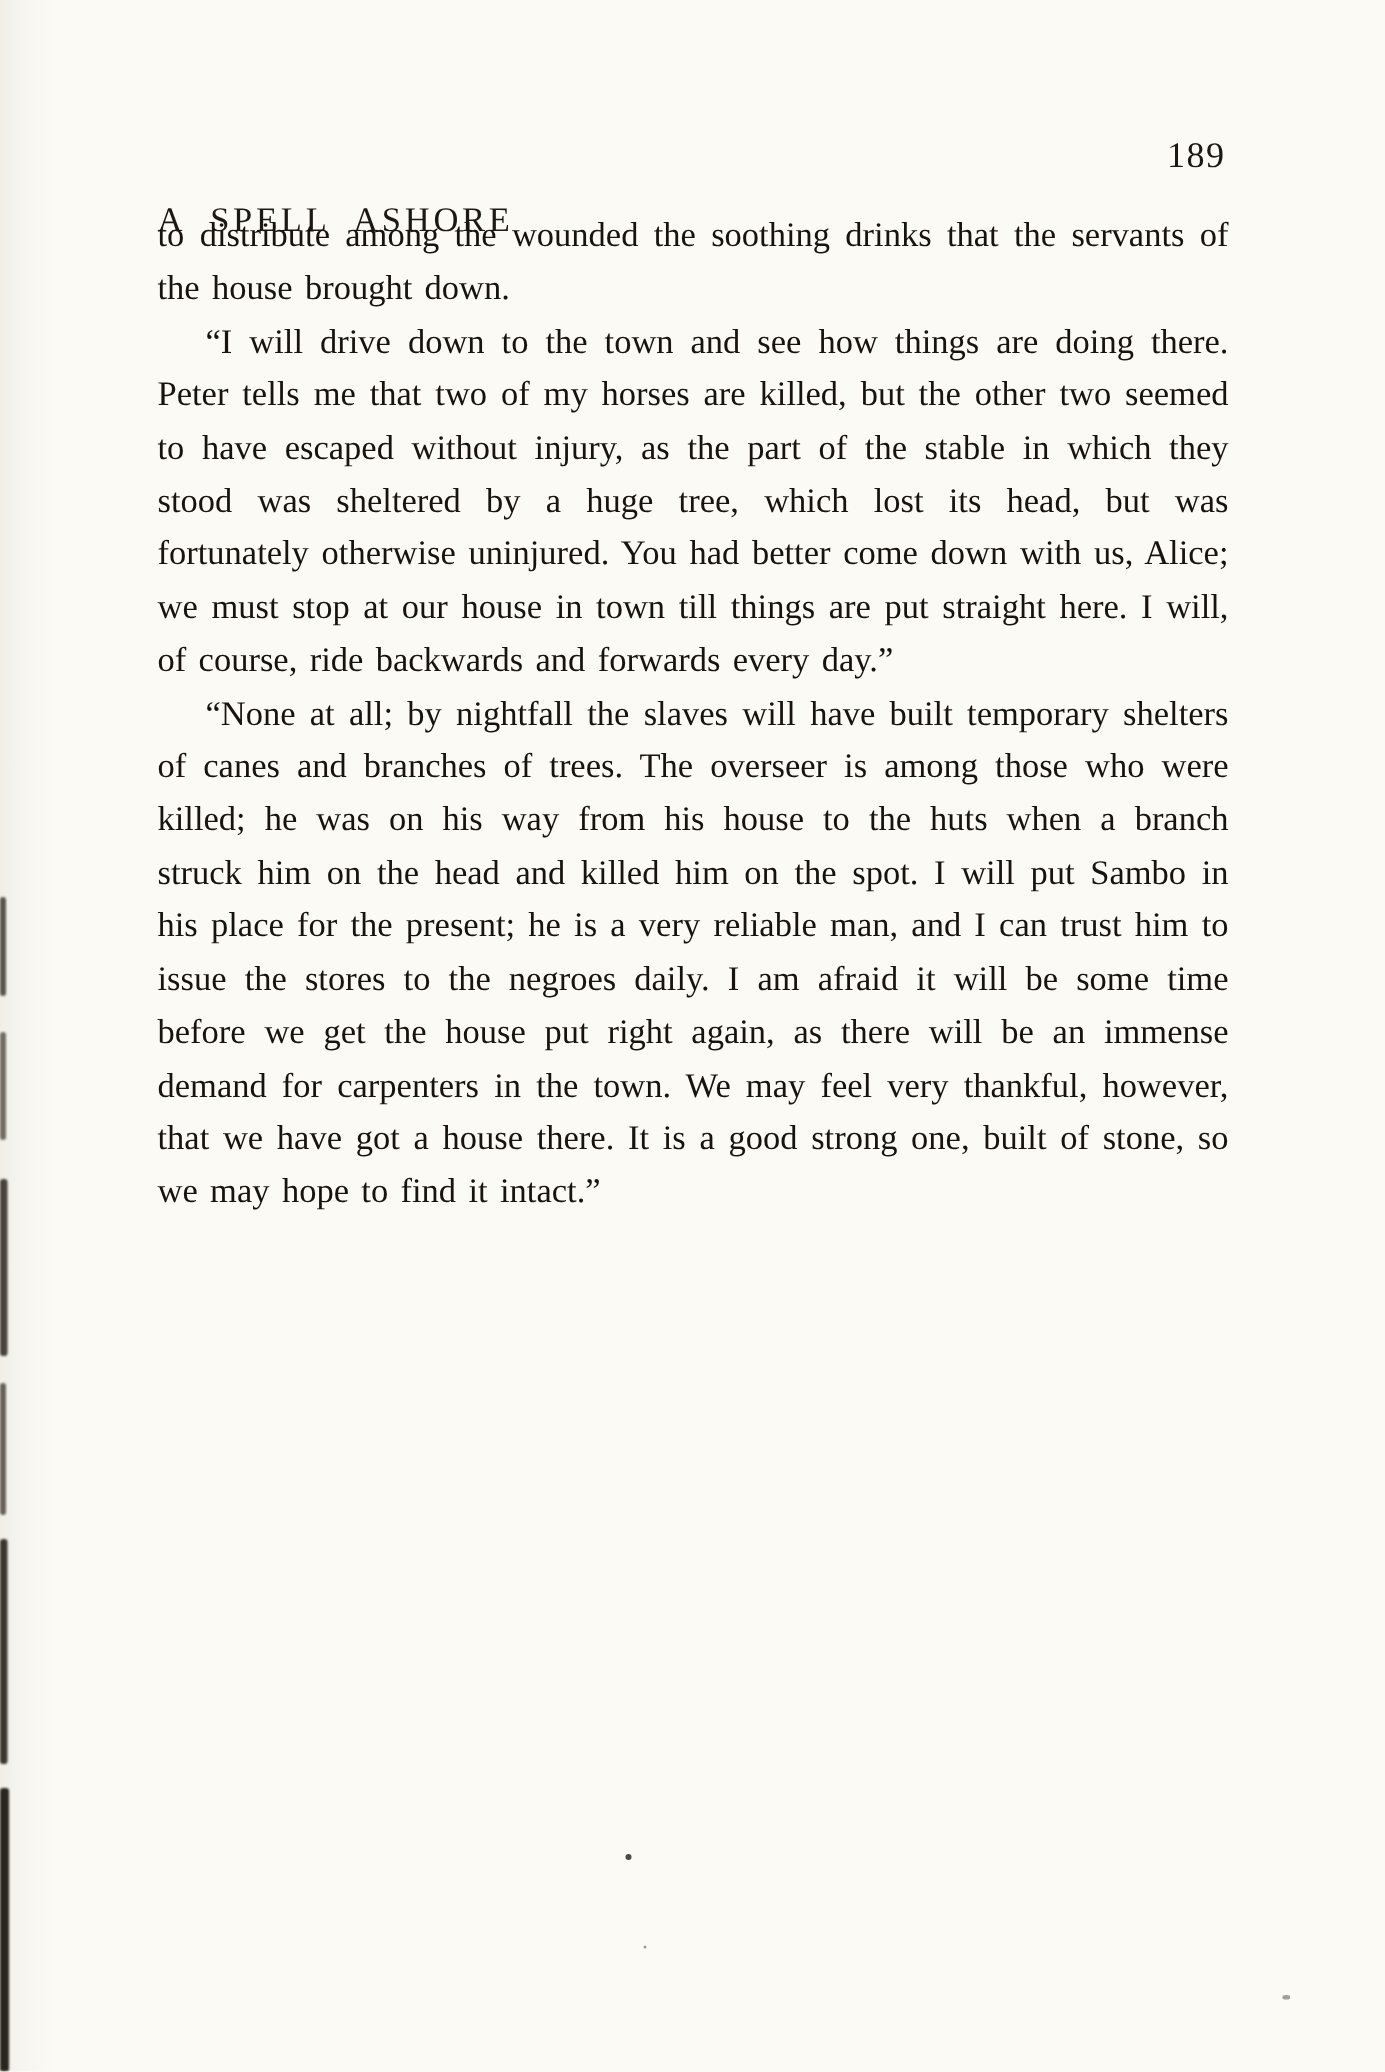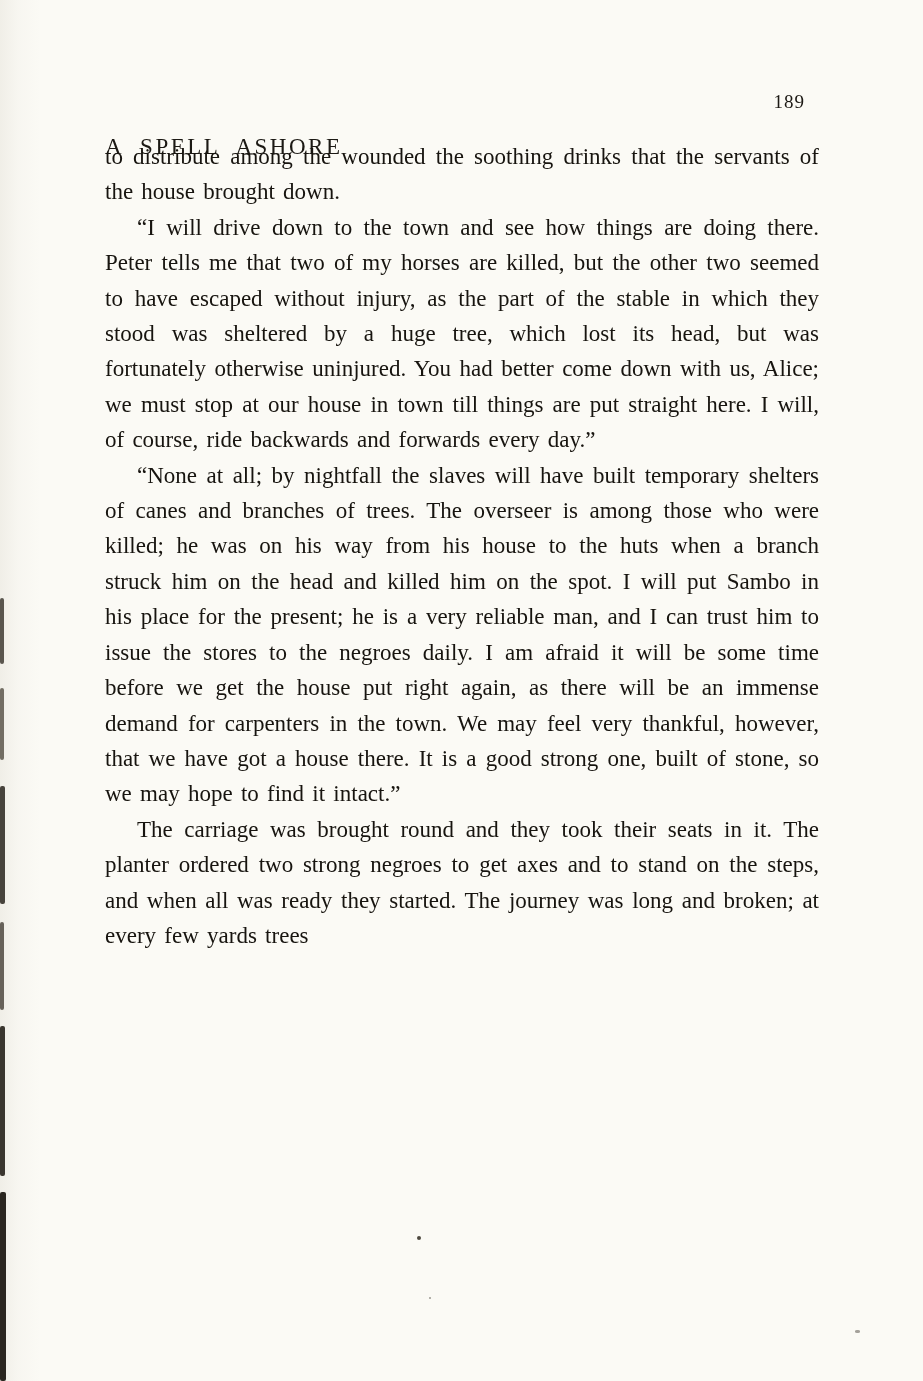--- a/index.html
+++ b/index.html
@@ -37,23 +37,23 @@
     right: 0;
     text-align: left;
     font-size: 23px;
     letter-spacing: 2.5px;
     word-spacing: 9px;
     color: #1c1914;
     margin-top: 40px;
   }
   .page-number {
     position: absolute;
-    right: 14px;
+    right: 2px;
     top: -3px;
-    font-size: 19px;
+    font-size: 24px;
     letter-spacing: 1px;
     color: #1c1914;
   }
 
   
   .body-text {
     position: absolute;
     top: 139px;
     left: 105px;
     width: 714px;
@@ -108,20 +108,19 @@
 
   <header class="running-head">
     <span class="running-title">A SPELL ASHORE</span>
     <span class="page-number">189</span>
   </header>
 
   <main class="body-text">
     <p class="para">to distribute among the wounded the soothing drinks that the servants of the house brought down.</p>
     <p class="para indent">“I will drive down to the town and see how things are doing there.  Peter tells me that two of my horses are killed, but the other two seemed to have escaped without injury, as the part of the stable in which they stood was sheltered by a huge tree, which lost its head, but was fortunately otherwise uninjured.  You had better come down with us, Alice; we must stop at our house in town till things are put straight here.  I will, of course, ride backwards and forwards every day.”</p>
     <p class="para indent">“None at all; by nightfall the slaves will have built temporary shelters of canes and branches of trees.  The overseer is among those who were killed; he was on his way from his house to the huts when a branch struck him on the head and killed him on the spot.  I will put Sambo in his place for the present; he is a very reliable man, and I can trust him to issue the stores to the negroes daily.  I am afraid it will be some time before we get the house put right again, as there will be an immense demand for carpenters in the town.  We may feel very thankful, however, that we have got a house there.  It is a good strong one, built of stone, so we may hope to find it intact.”</p>
-    <p class="para indent">The carriage was brought round and they took their seats in it.  The planter ordered two strong negroes to get axes and to stand on the steps, and when all was ready they started.  The journey was long and broken; at every few yards trees</p>
   </main>
 
   <div class="speck s1"></div>
   <div class="speck s2"></div>
   <div class="speck s3"></div>
 
 </div>
 
 </body></html>

